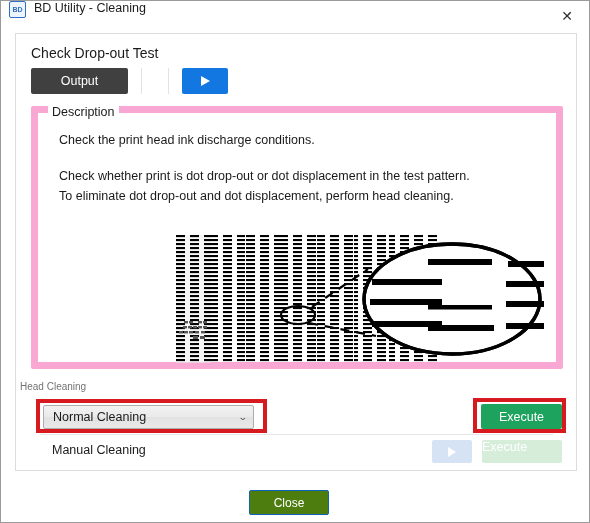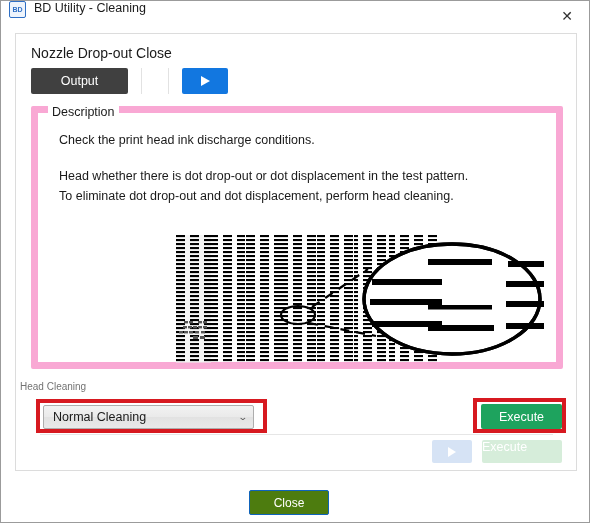--- a/index.html
+++ b/index.html
@@ -312,37 +312,37 @@
 <div id="window">
 
   <div class="titlebar">
     <div class="app-icon">BD</div>
     <div class="title-text">BD Utility - Cleaning</div>
     <div class="win-close">✕</div>
   </div>
 
   <div class="panel">
 
-    <div class="section-title">Nozzle Drop-out Close</div>
+    <div class="section-title">Check Drop-out Test</div>
 
     <div class="toolbar">
       <button class="btn btn-output">Output</button>
       <div class="sep"></div>
       <div class="sep"></div>
       <button class="btn btn-play">
         <span class="play-tri"></span>
       </button>
     </div>
 
     <div class="descbox">
       <div class="descbox-legend">Description</div>
       <div class="desc-text">
         <div>Check the print head ink discharge conditions.</div>
         <div class="desc-gap"></div>
-        <div>Head whether there is dot drop-out or dot displacement in the test pattern.</div>
+        <div>Check whether print is dot drop-out or dot displacement in the test pattern.</div>
         <div>To eliminate dot drop-out and dot displacement, perform head cleaning.</div>
       </div>
 
       <svg class="pattern" viewBox="0 0 368 128">
         <defs>
           <pattern id="dash" width="14" height="4" patternUnits="userSpaceOnUse">
             <rect x="0" y="0" width="9" height="2.1" fill="currentColor"></rect>
           </pattern>
           <pattern id="dashB" width="14" height="4" patternUnits="userSpaceOnUse">
             <rect x="5" y="0" width="9" height="2.1" fill="currentColor"></rect>
@@ -432,20 +432,21 @@
     <div class="head-label">Head Cleaning</div>
     <div class="row-divider"></div>
 
     <div class="combo">
       <span class="combo-value">Normal Cleaning</span>
       <span class="combo-arrow">⌄</span>
     </div>
 
     <button class="btn-execute">Execute</button>
 
+    <div class="manual-label">Manual Cleaning</div>
     <div class="btn-play-dis">
       <span class="play-tri-dis"></span>
     </div>
     <div class="btn-execute-dis">Execute</div>
   </div>
 
   <div class="annot annot-combo"></div>
   <div class="annot annot-exec"></div>
 
   <button class="btn-close">Close</button>

